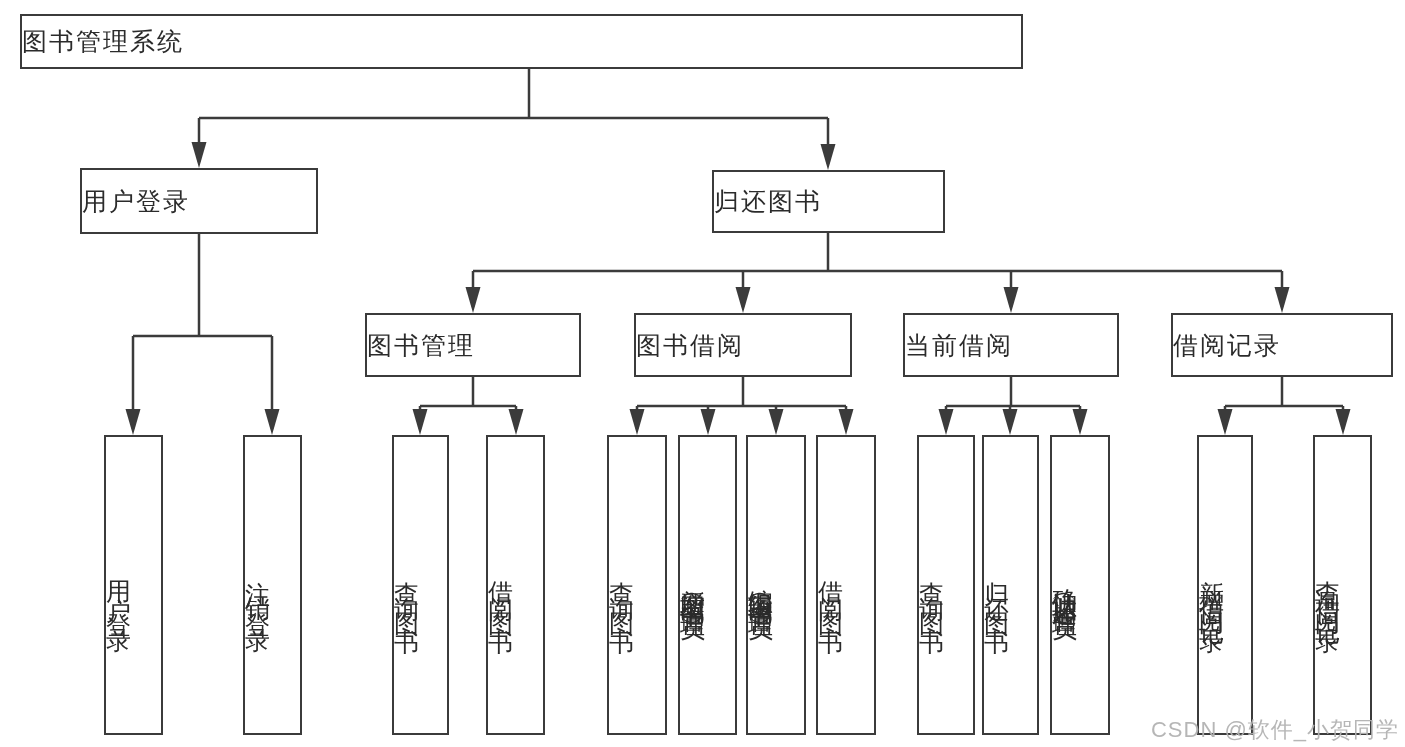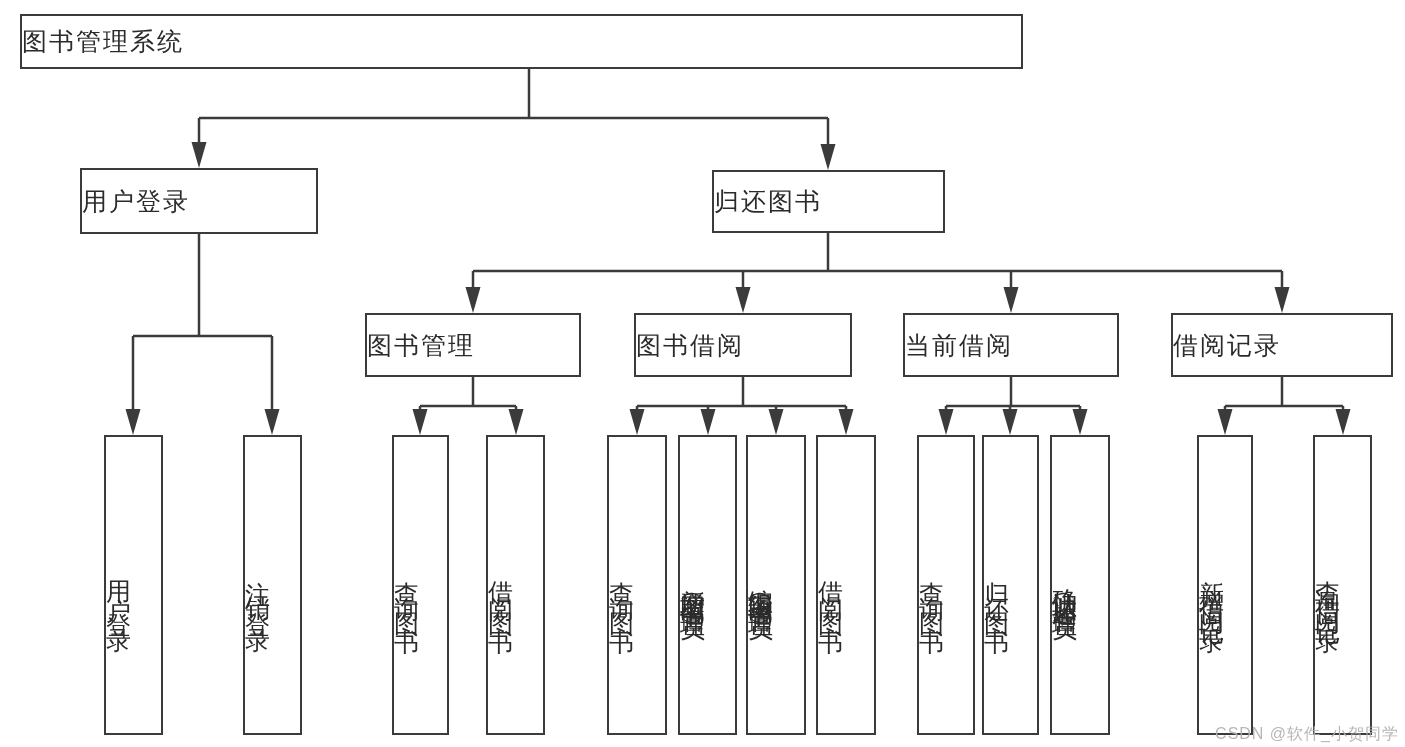--- a/index.html
+++ b/index.html
@@ -47,21 +47,21 @@
     line-height: 1;
     color: #2b2b2b;
   }
   .sp16 { letter-spacing: 16px; margin-top: 16px; }
   .sp10 { letter-spacing: 10px; margin-top: 10px; }
   .sp4  { letter-spacing: 4px;  margin-top: 4px; }
   .watermark {
     position: absolute;
     right: 6px;
     bottom: 2px;
-    font-size: 16px;
+    font-size: 22px;
     color: rgba(178,178,178,0.95);
     letter-spacing: 1px;
     white-space: nowrap;
     z-index: 5;
   }
 </style>
 </head>
 <body>
 
 <div class="canvas">

